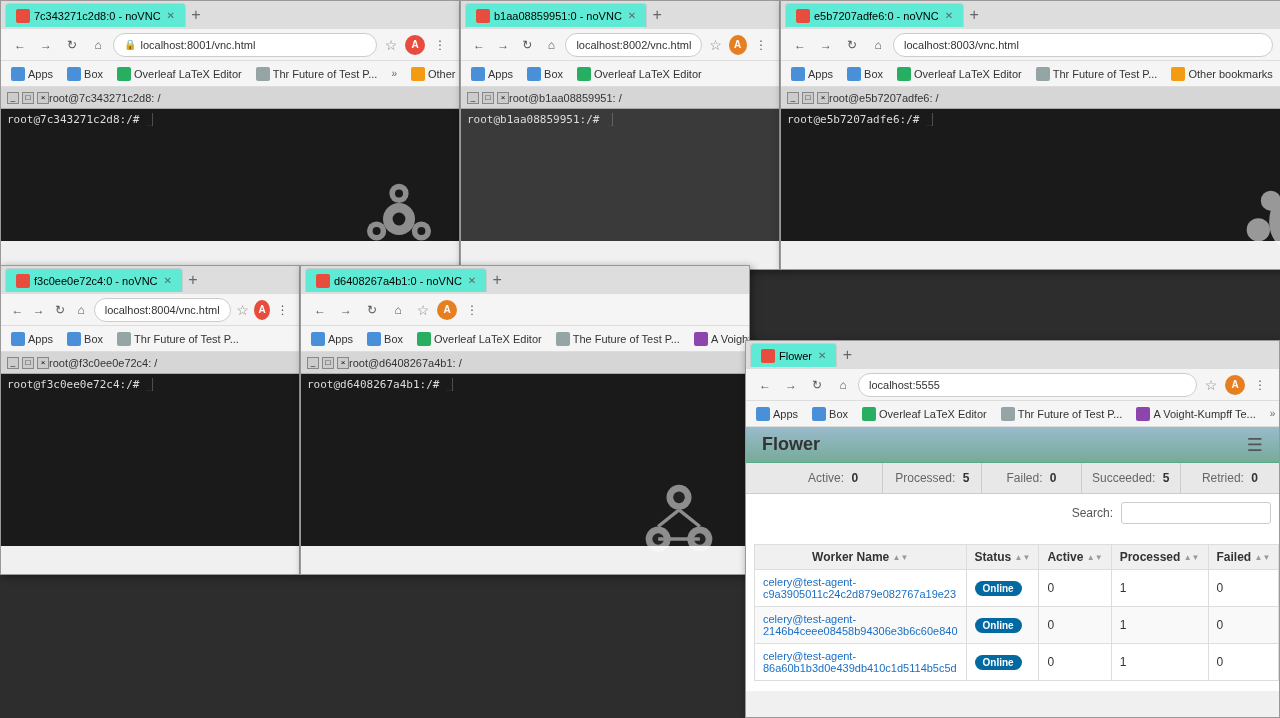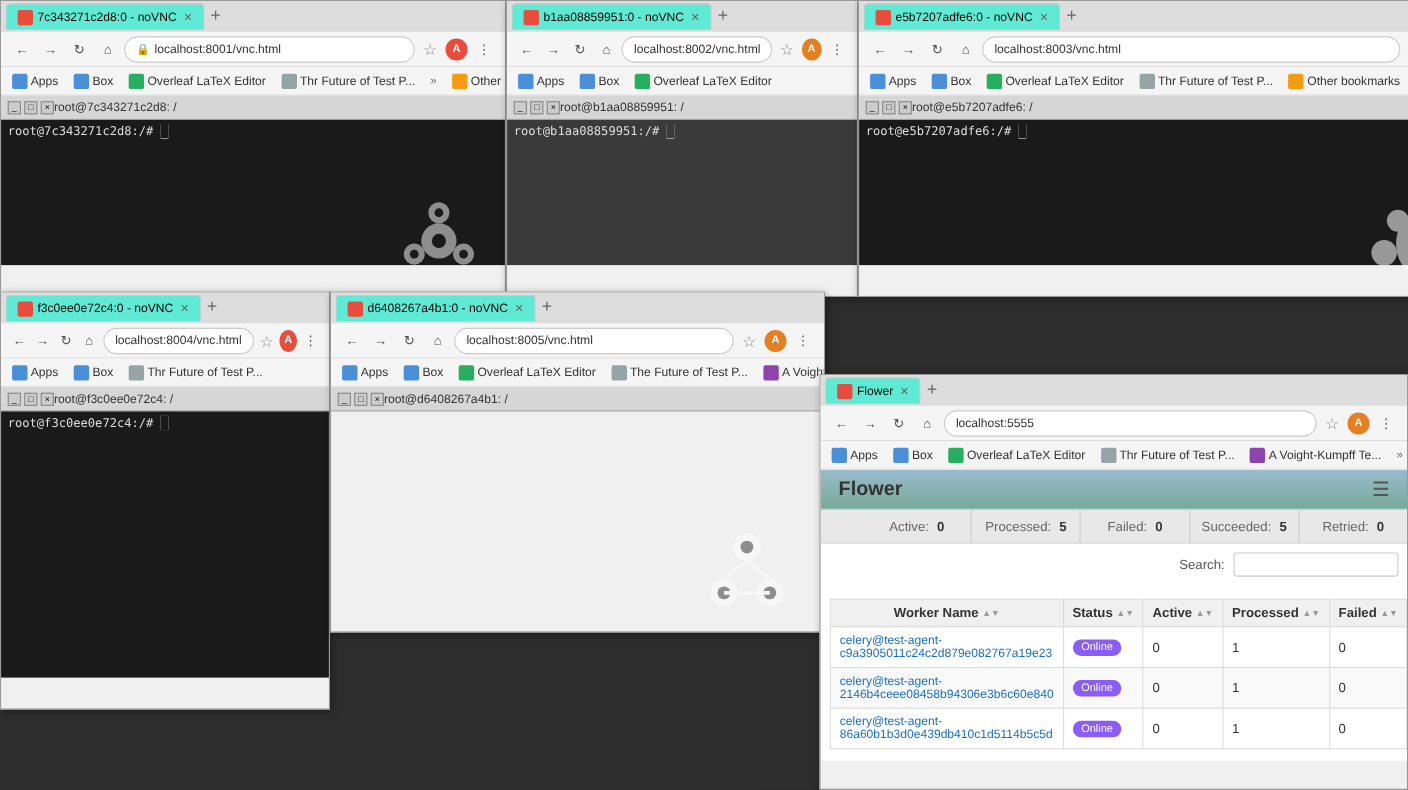--- a/index.html
+++ b/index.html
@@ -260,26 +260,26 @@
 
     .flower-table td {
       border: 1px solid #ddd;
       padding: 6px 8px;
       color: #333;
     }
 
     .flower-table tr:nth-child(even) td { background: #f9f9f9; }
 
     .online-badge {
-      background: #8b5cf6;
+      background: #0369a1;
       color: #fff;
       padding: 2px 8px;
       border-radius: 10px;
       font-size: 10px;
-      font-weight: normal;
+      font-weight: bold;
       display: inline-block;
     }
 
     .sort-icon {
       display: inline-block;
       font-size: 8px;
       vertical-align: middle;
       color: #999;
     }
 
@@ -298,21 +298,21 @@
 
     #browser3 {
       top: 0; left: 780px;
       width: 576px;
       height: 270px;
     }
 
     #browser4 {
       top: 265px; left: 0;
       width: 300px;
-      height: 380px;
+      height: 310px;
     }
 
     #browser5 {
       top: 265px; left: 300px;
       width: 450px;
       height: 310px;
     }
 
     #browser6 {
       top: 340px; left: 745px;
@@ -632,23 +632,20 @@
       <span class="tab-title">d6408267a4b1:0 - noVNC</span>
       <span class="tab-close">✕</span>
     </div>
     <button class="new-tab-btn">+</button>
   </div>
   <div class="nav-bar">
     <button class="nav-btn">←</button>
     <button class="nav-btn">→</button>
     <button class="nav-btn">↻</button>
     <button class="nav-btn">⌂</button>
-    <div class="address-bar">
-      <span class="address-text">localhost:8005/vnc.html</span>
-    </div>
     <button class="star-btn">☆</button>
     <div class="profile-circle orange">A</div>
     <button class="nav-btn">⋮</button>
   </div>
   <div class="bookmarks-bar">
     <div class="bm-item">
       <div class="bm-icon blue"></div>
       <span>Apps</span>
     </div>
     <div class="bm-item">
@@ -669,20 +666,24 @@
     </div>
 
   </div>
   <div class="window-top-bar">
     <div class="window-btn-group">
       <div class="window-btn">_</div>
       <div class="window-btn">□</div>
       <div class="window-btn">×</div>
     </div>
     <span class="window-title-text">root@d6408267a4b1: /</span>
+  </div>
+  <div class="terminal-content" style="height: calc(100% - 136px);">
+    <span class="terminal-prompt">root@d6408267a4b1:/#</span>
+    <span style="background:#e0e0e0;color:#1a1a1a;">█</span>
   </div>
 
   <svg style="position:absolute;bottom:10px;right:20px;width:100px;height:100px;opacity:0.5;" viewBox="0 0 120 120">
     <circle cx="60" cy="40" r="15" fill="white"></circle>
     <circle cx="60" cy="40" r="7" fill="#2d2d2d"></circle>
     <circle cx="35" cy="90" r="15" fill="white"></circle>
     <circle cx="35" cy="90" r="7" fill="#2d2d2d"></circle>
     <circle cx="85" cy="90" r="15" fill="white"></circle>
     <circle cx="85" cy="90" r="7" fill="#2d2d2d"></circle>
     <line x1="60" y1="55" x2="35" y2="75" stroke="white" stroke-width="4"></line>

